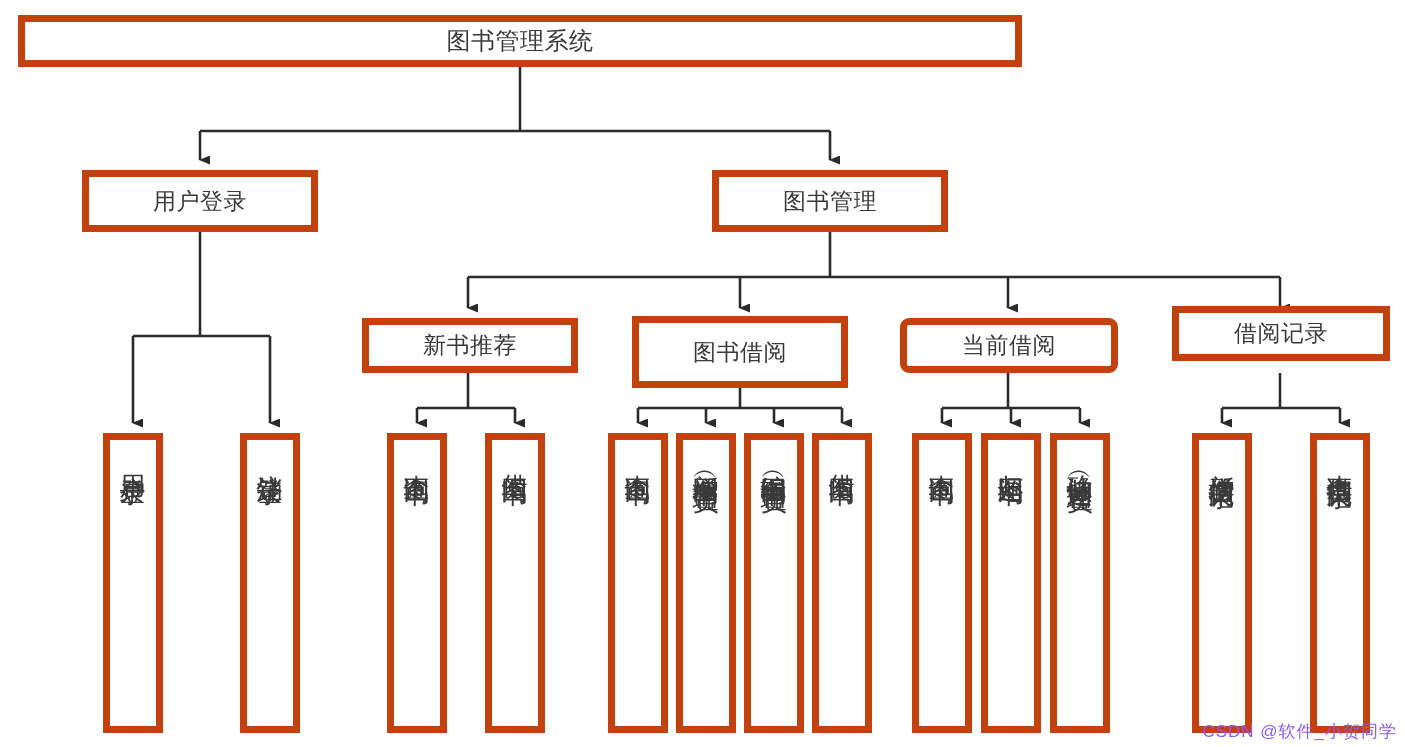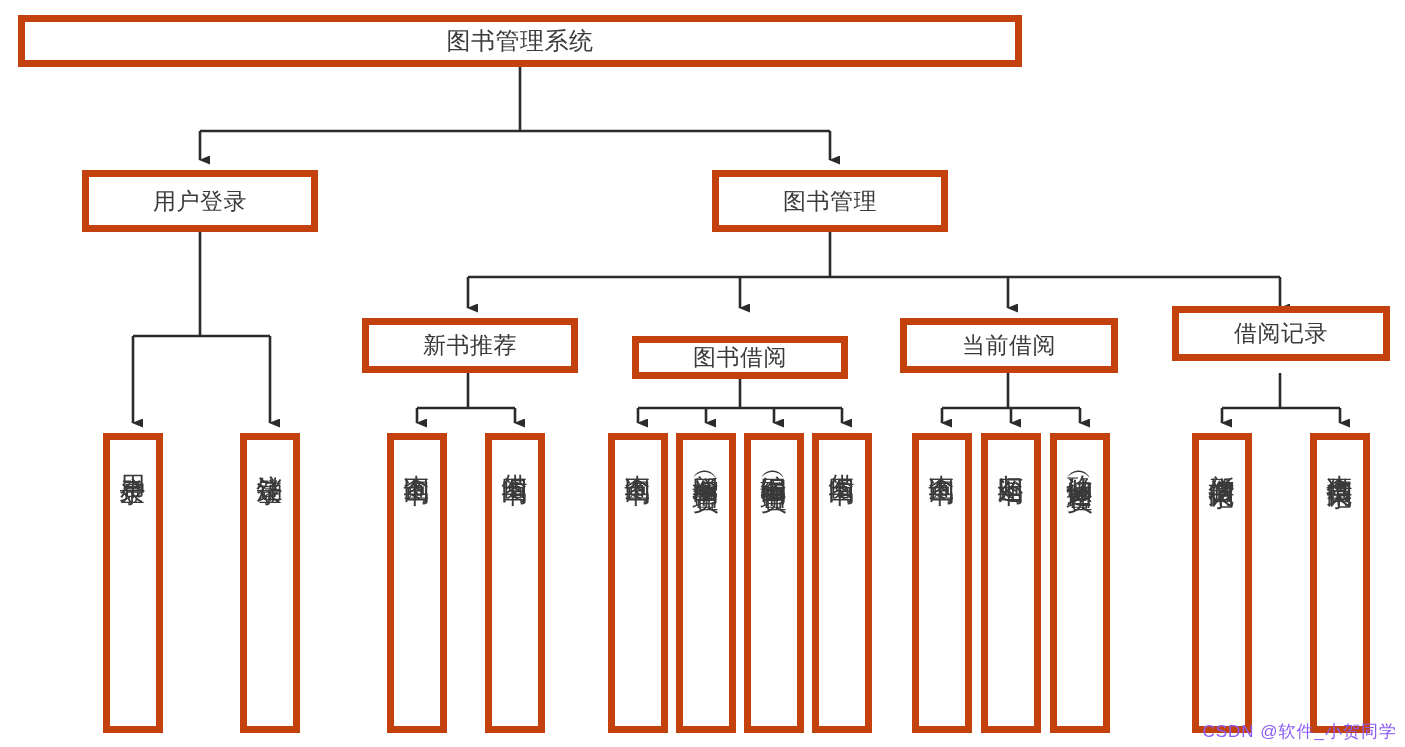--- a/index.html
+++ b/index.html
@@ -124,24 +124,24 @@
   <div class="node h" style="left:82px;top:170px;width:236px;height:62px;">
     <span class="lbl">用户登录</span>
   </div>
   <div class="node h" style="left:712px;top:170px;width:236px;height:62px;">
     <span class="lbl">图书管理</span>
   </div>
 
   <div class="node h" style="left:362px;top:318px;width:216px;height:55px;align-items:center;">
     <span class="lbl">新书推荐</span>
   </div>
-  <div class="node h" style="left:632px;top:336px;width:216px;height:43px;">
+  <div class="node h" style="left:632px;top:316px;width:216px;height:72px;">
     <span class="lbl">图书借阅</span>
   </div>
-  <div class="node h" style="left:900px;top:318px;width:218px;height:55px;">
+  <div class="node h" style="left:900px;top:318px;width:218px;height:55px;border-radius:9px;">
     <span class="lbl">当前借阅</span>
   </div>
   <div class="node h" style="left:1172px;top:306px;width:218px;height:55px;">
     <span class="lbl">借阅记录</span>
   </div>
 
   <div class="node v" style="left:103px;top:433px;width:60px;height:300px;">
     <span class="lbl">用户登录</span>
   </div>
   <div class="node v" style="left:240px;top:433px;width:60px;height:300px;">

